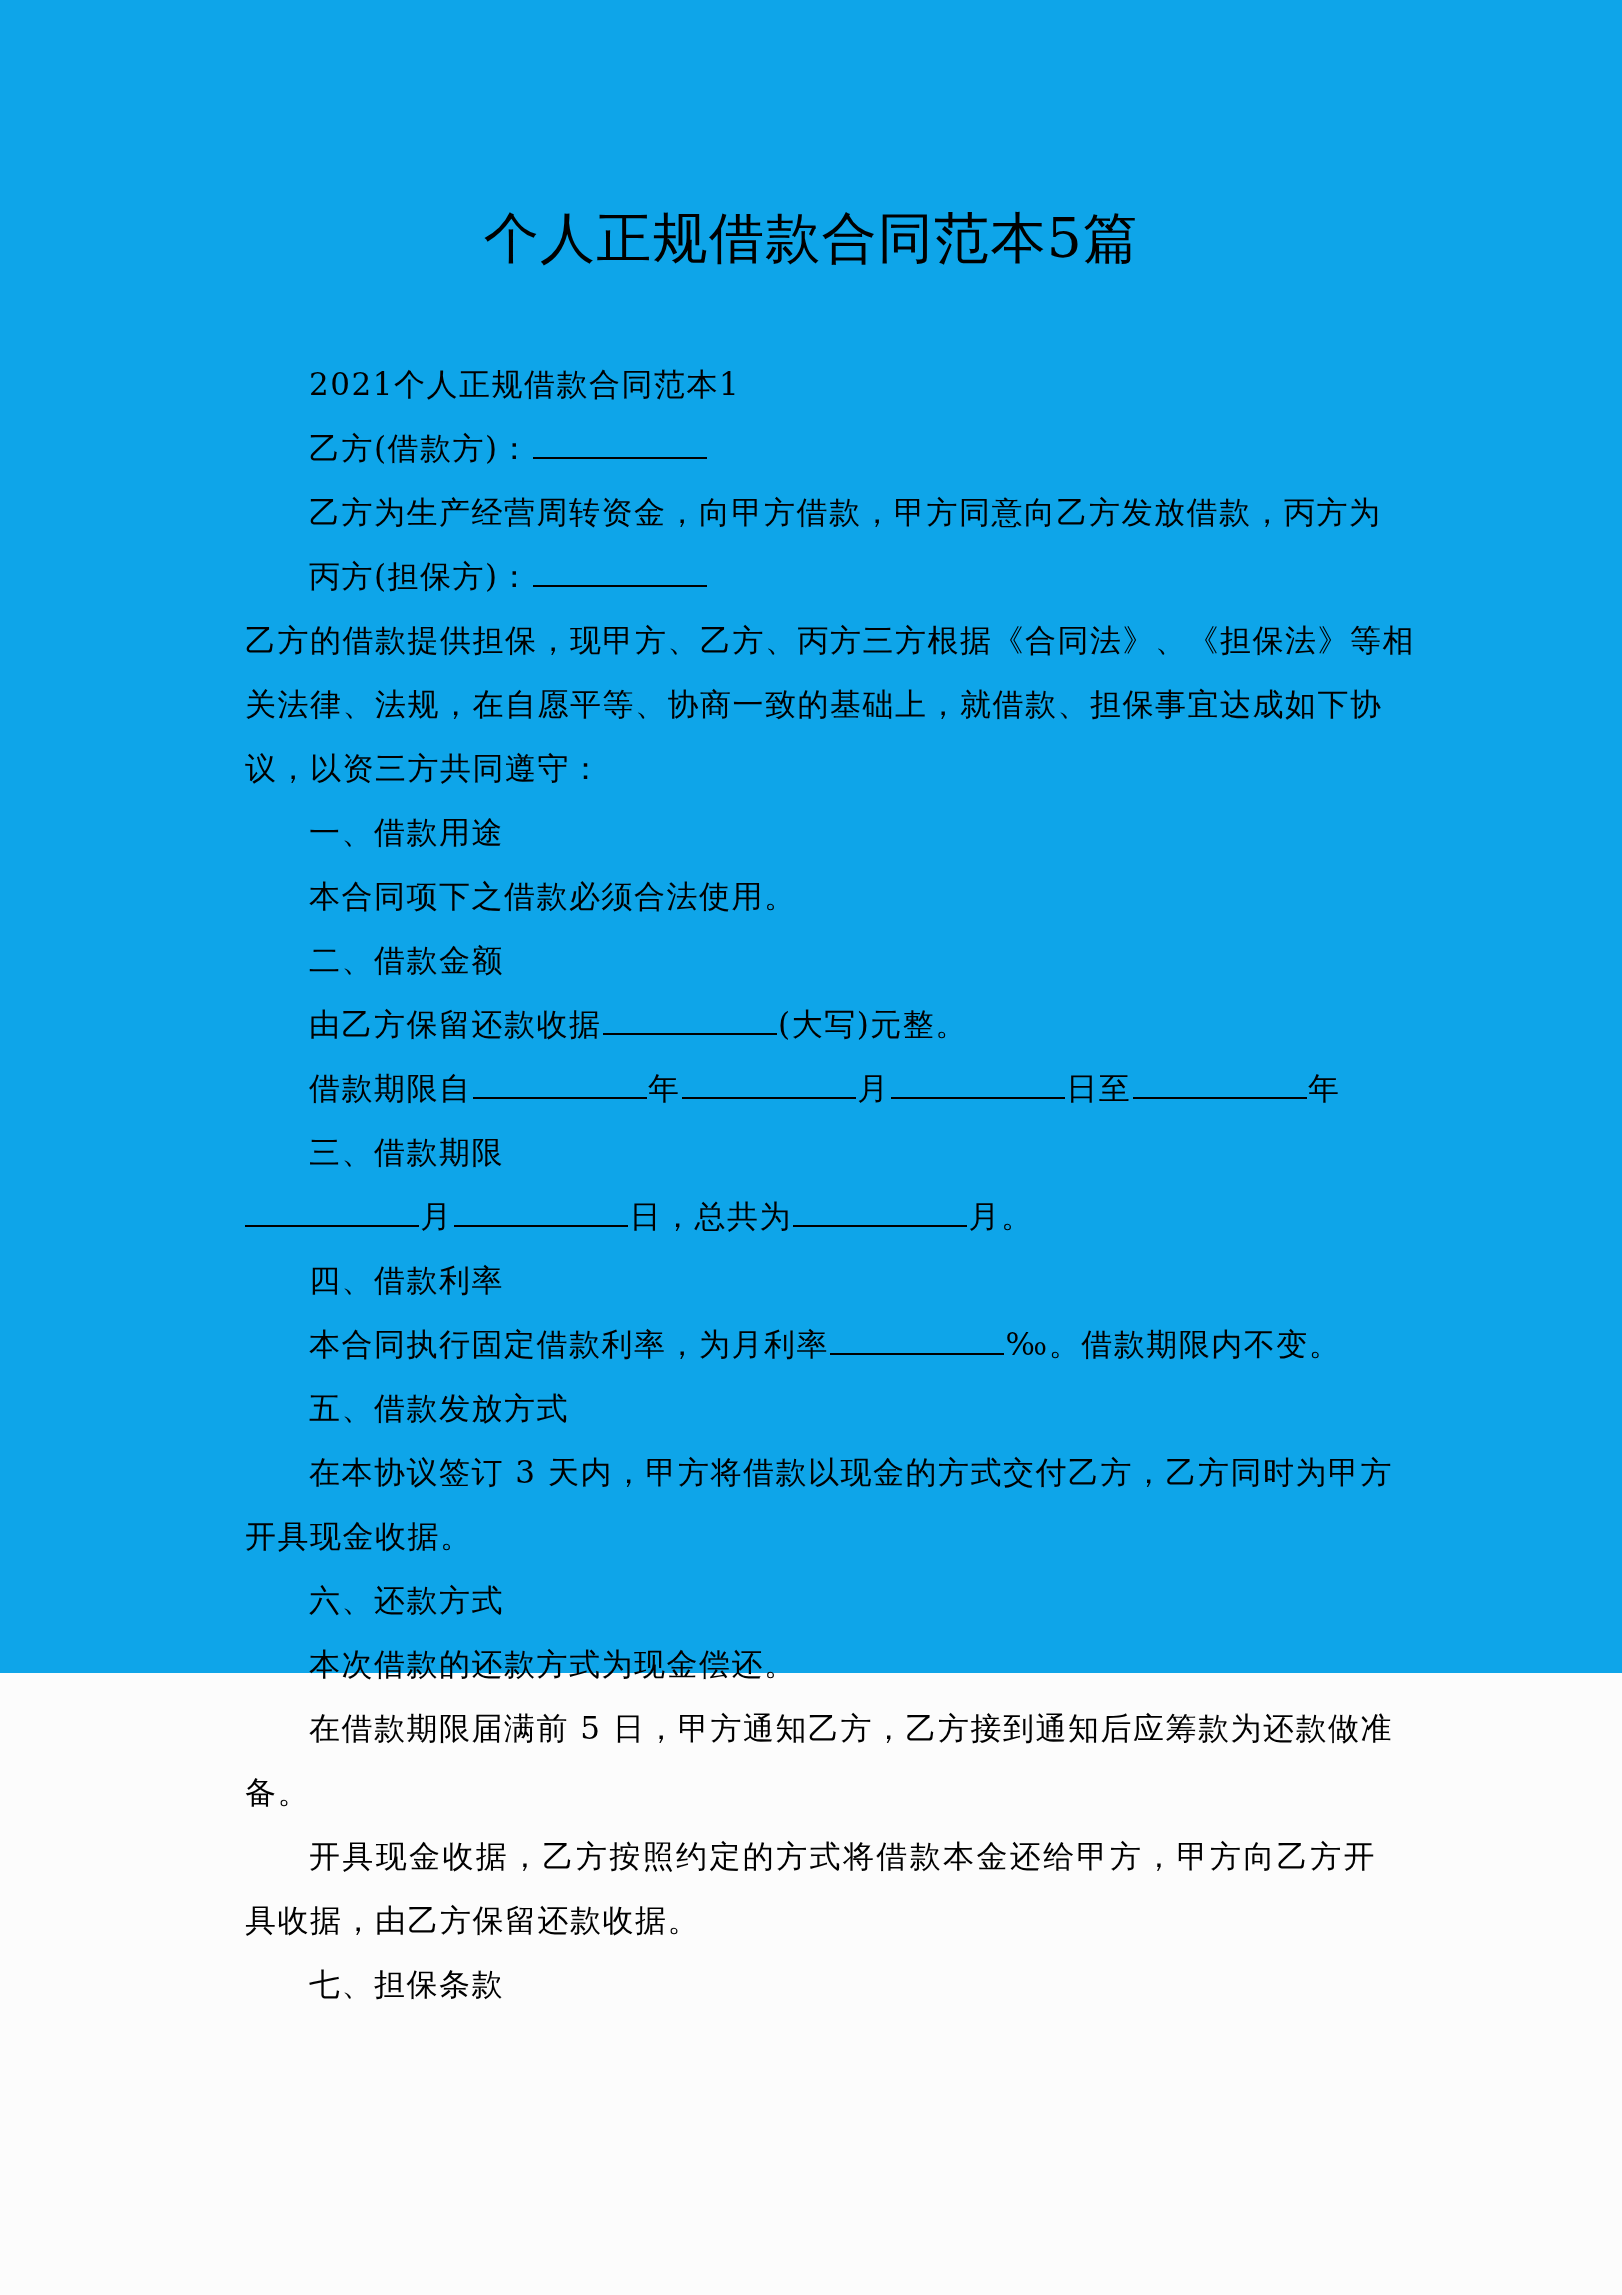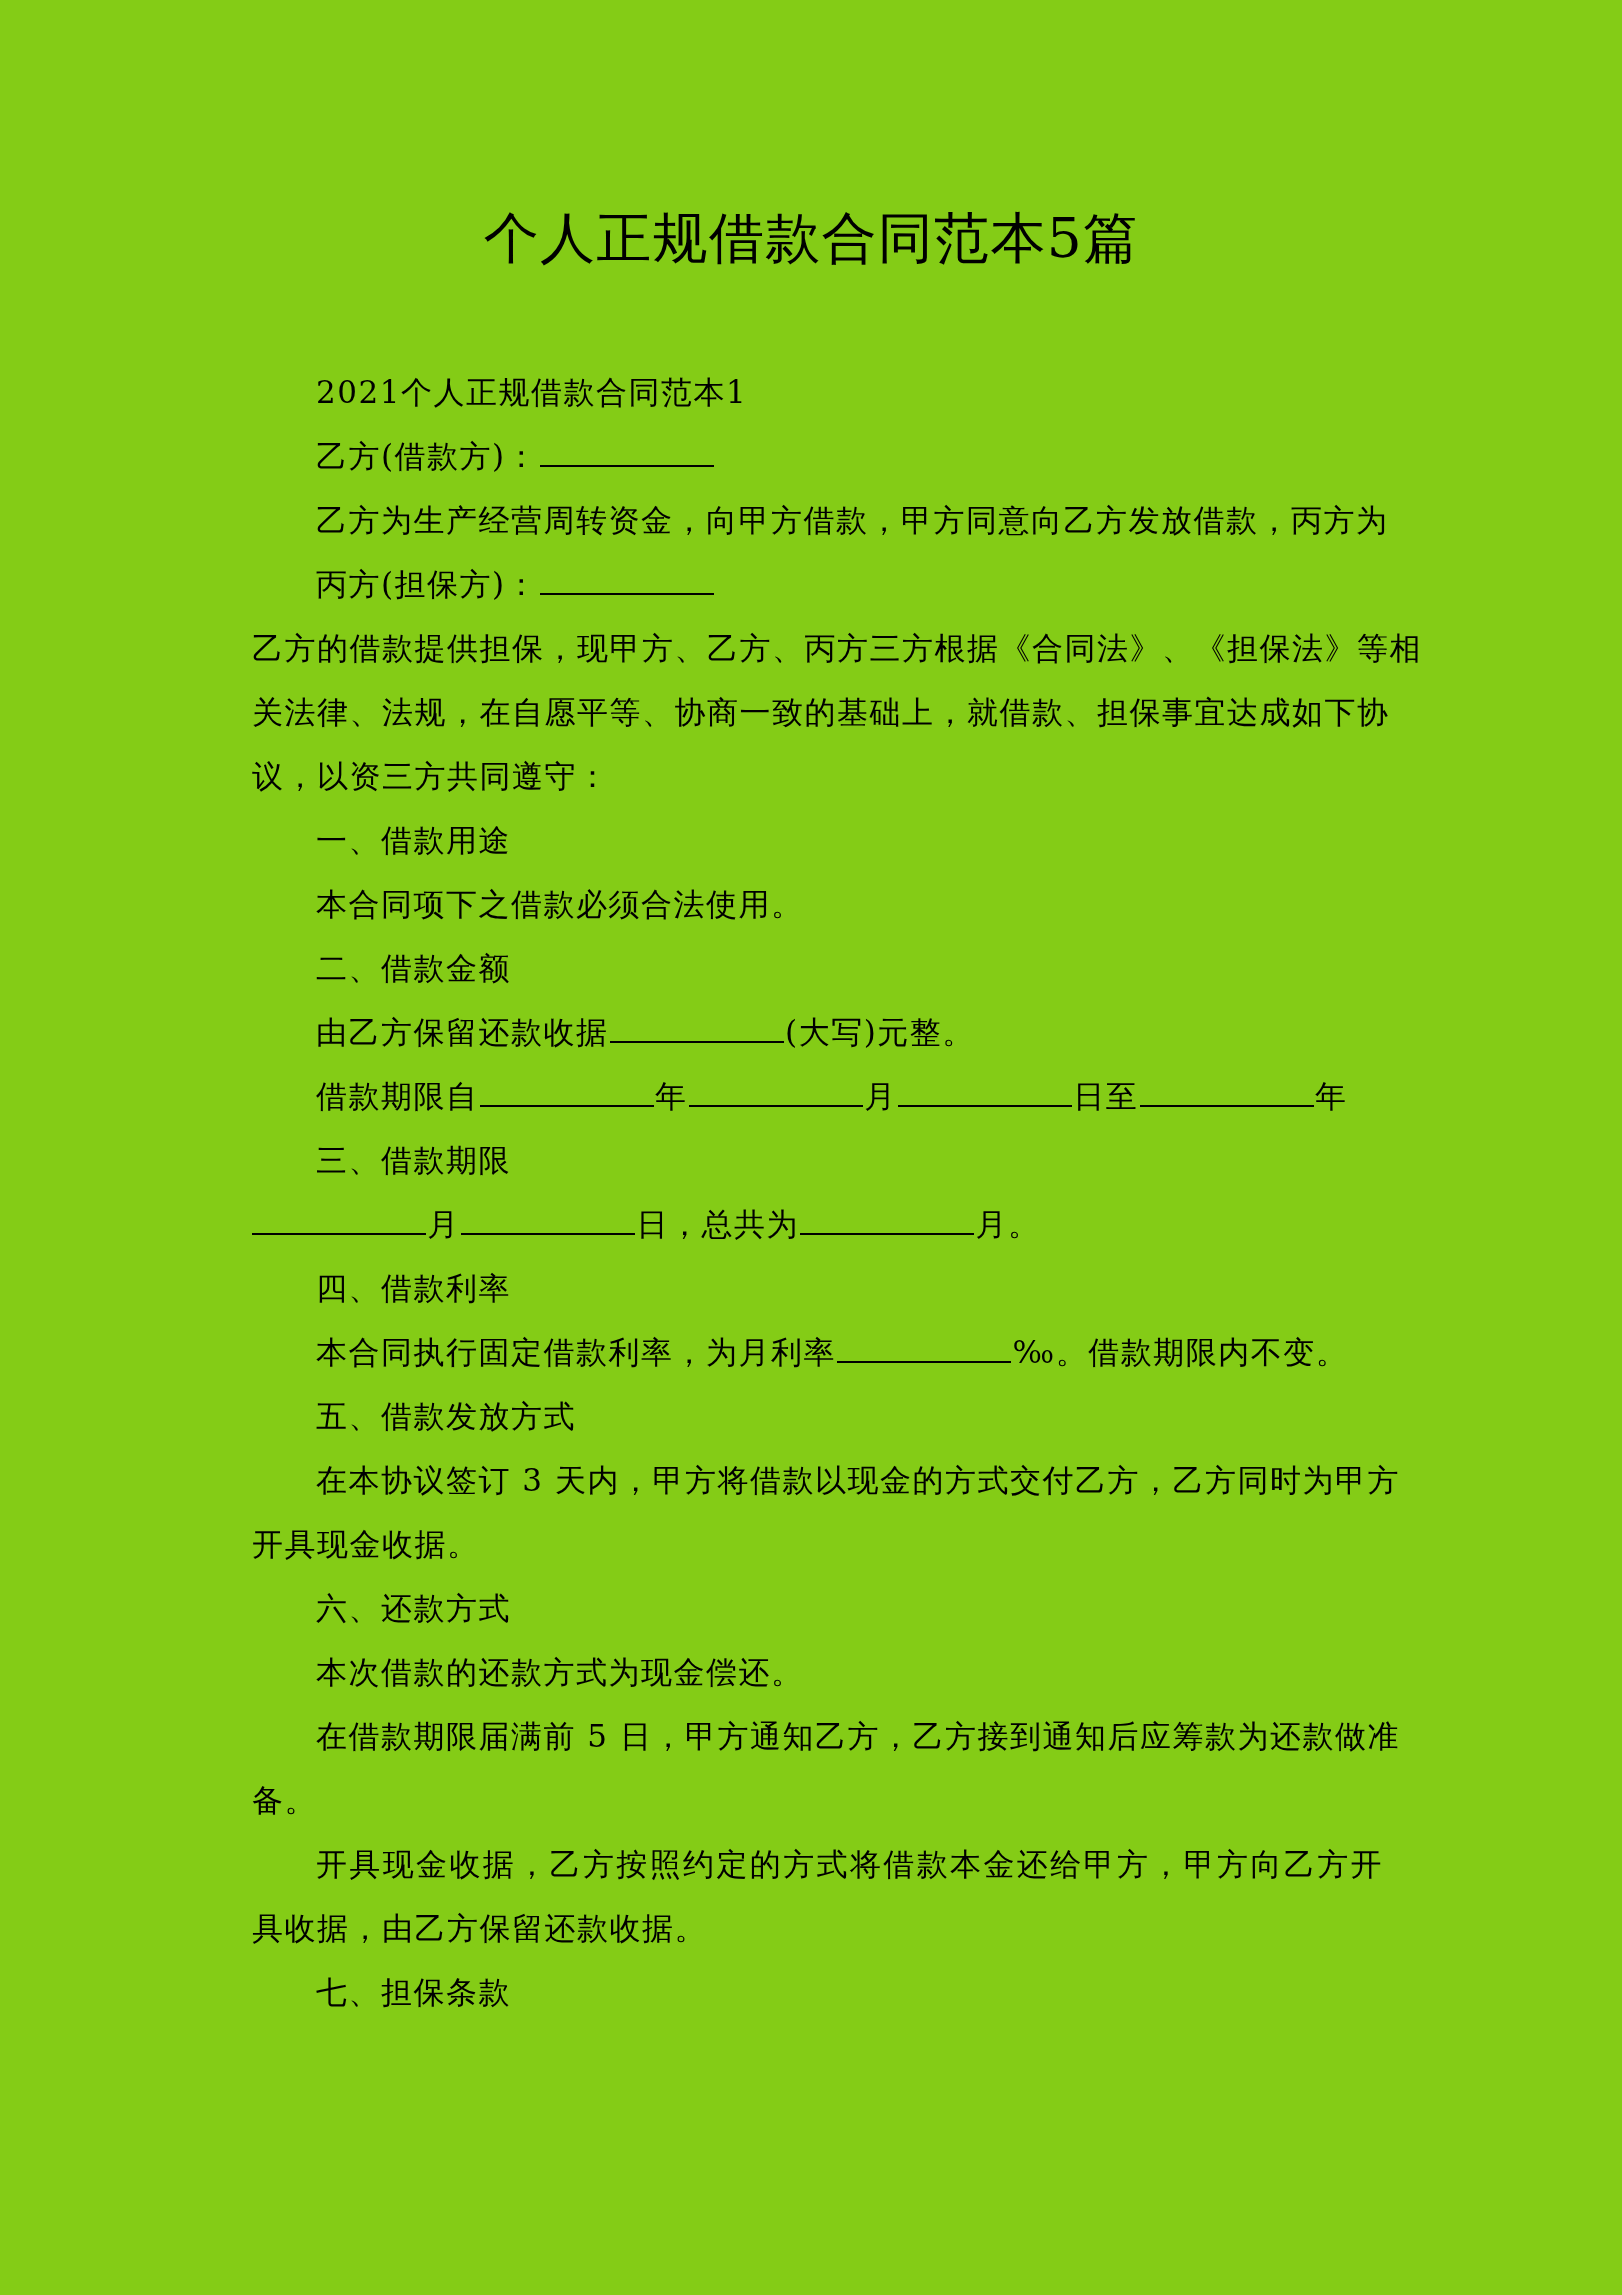--- a/index.html
+++ b/index.html
@@ -13,41 +13,40 @@
       position: relative;
       overflow: hidden;
       color: #000;
       font-family: "DejaVu Serif", "Liberation Serif", serif;
     }
     .page {
       position: absolute;
       left: 0;
       top: 0;
       width: 1623px;
-      height: 2295px;
-      background: #84cc16;
+      height: 1673px;
+      background: #0ea5e9;
     }
     .title {
       position: absolute;
       left: 0;
       top: 196px;
       width: 1623px;
       text-align: center;
       font-size: 55px;
       line-height: 85px;
       font-weight: normal;
       letter-spacing: 1.3px;
       margin: 0;
     }
     .body {
       position: absolute;
       left: 245px;
-      top: 360px;
+      top: 352px;
       width: 1131px;
-      margin-left: 7px;
     }
     .line {
       font-size: 31px;
       line-height: 64px;
       height: 64px;
       white-space: nowrap;
       letter-spacing: 1.5px;
       text-align: justify;
       text-align-last: justify;
       overflow: visible;

